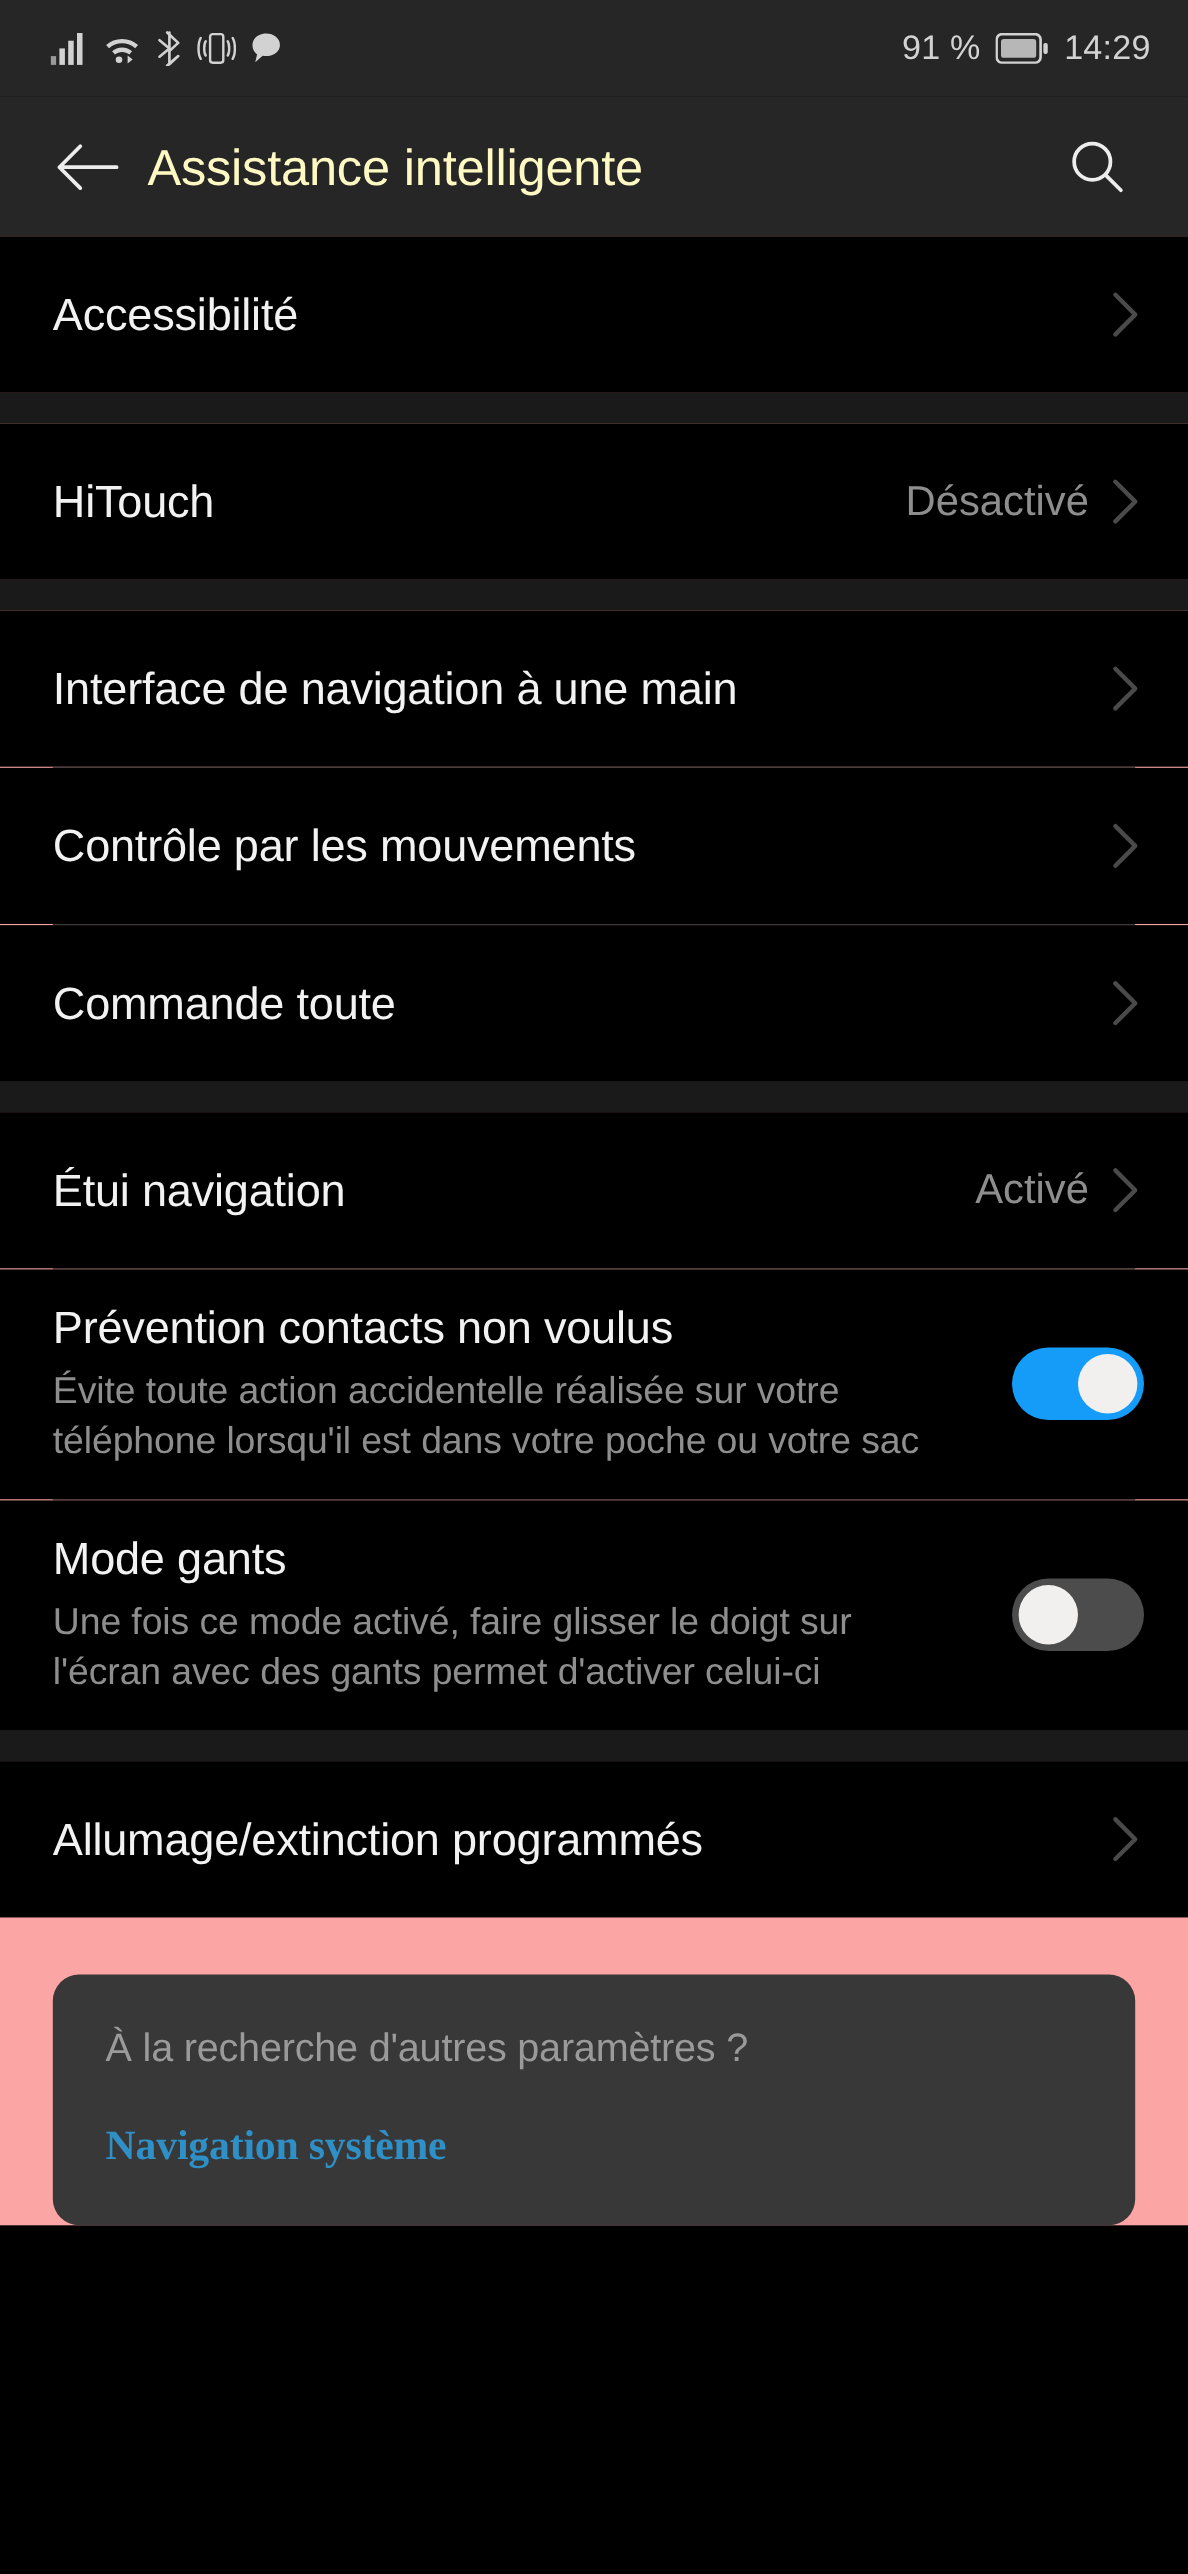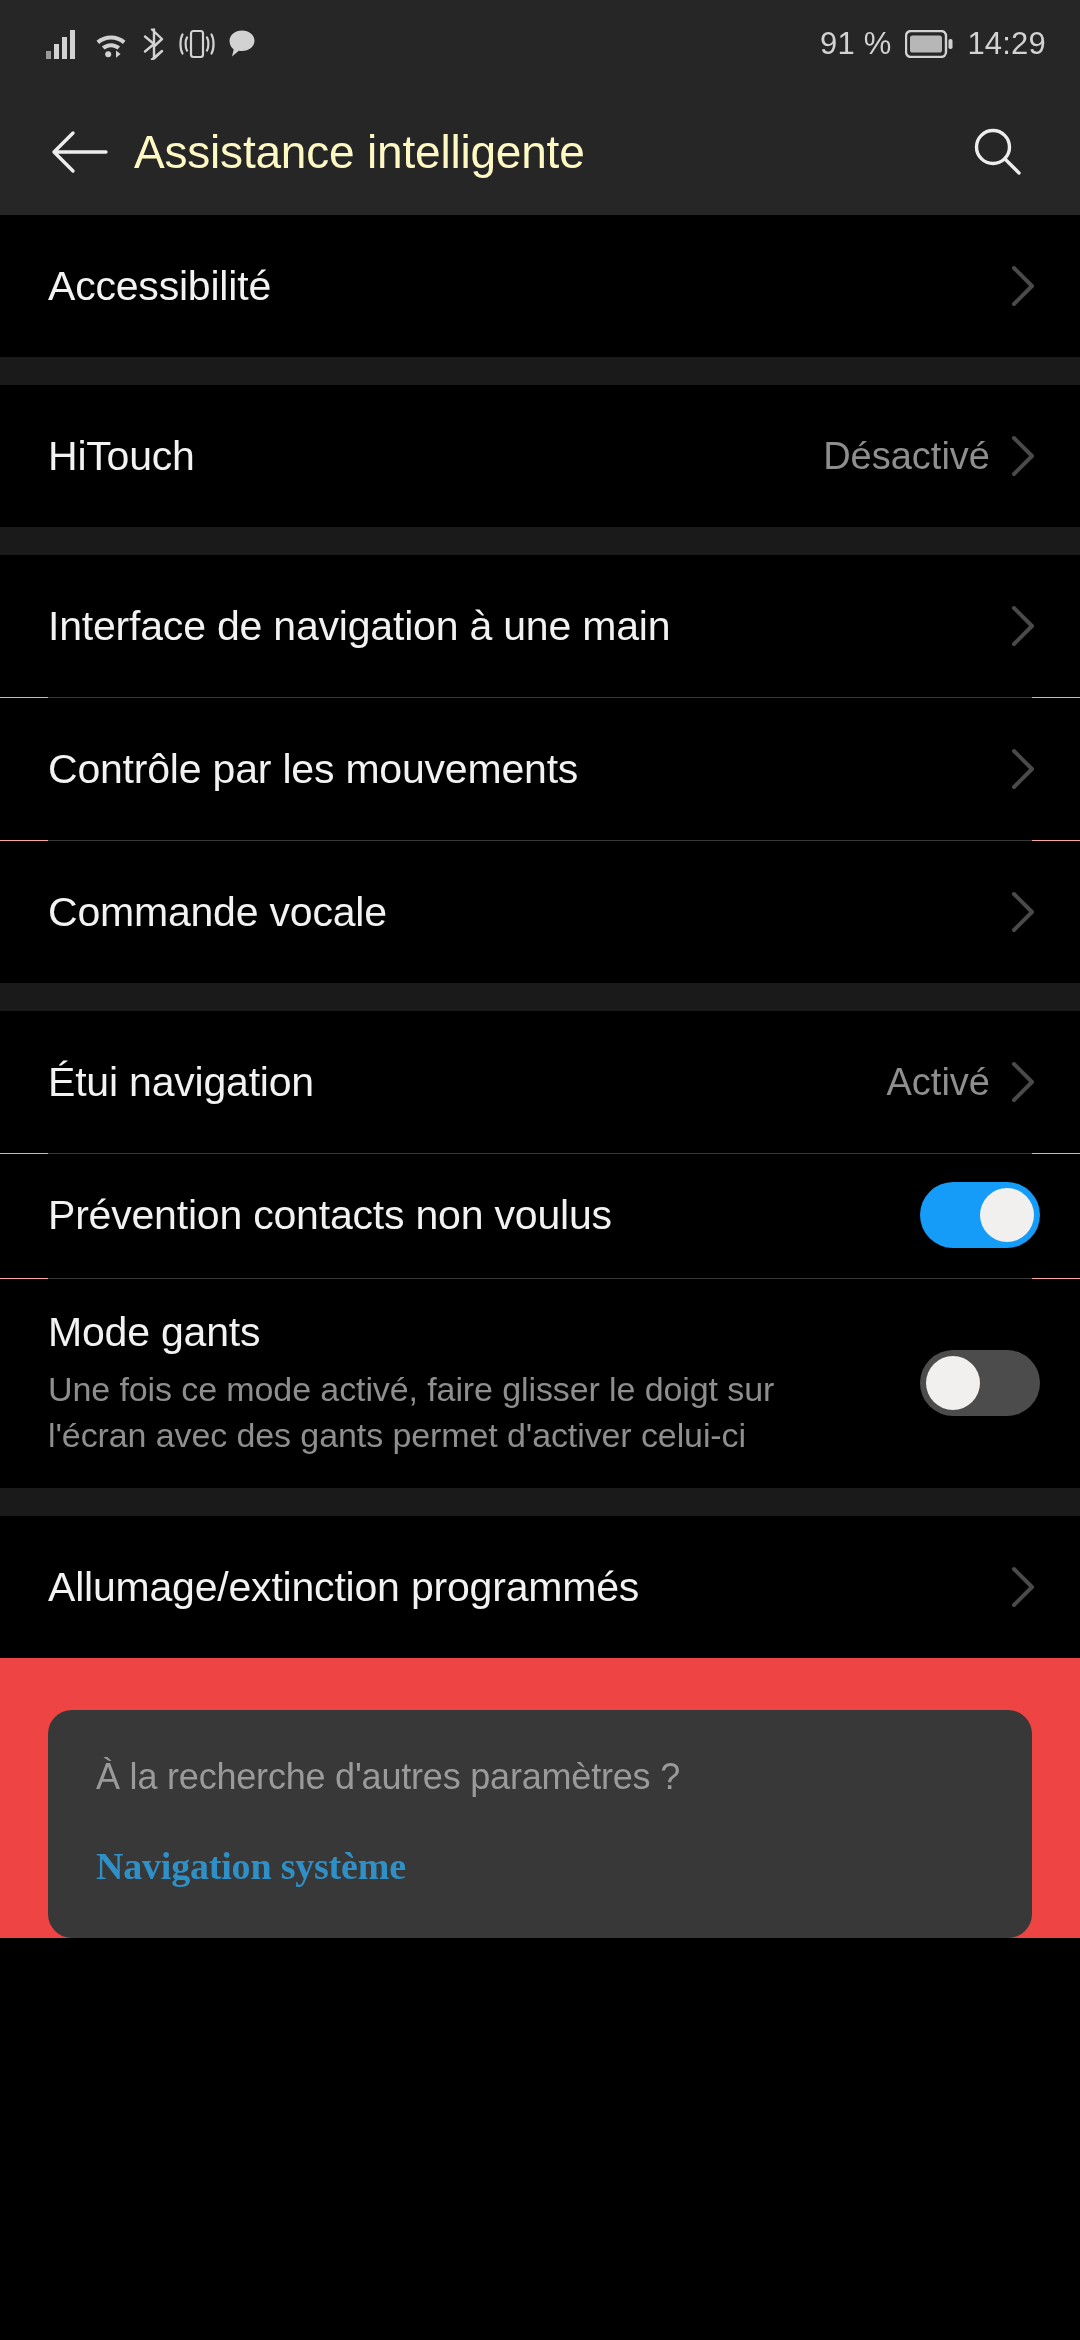--- a/index.html
+++ b/index.html
@@ -108,21 +108,21 @@
   .switch.off { background:#4c4c4c; }
   .knob {
     position:absolute; top:6px;
     width:54px; height:54px; border-radius:50%;
     background:#f2f0ef;
   }
   .switch.on  .knob { left:60px; }
   .switch.off .knob { left:6px; }
 
   
-  .card-wrap { padding:52px 48px 0 48px; background:#ef4444; }
+  .card-wrap { padding:52px 48px 0 48px; background:#fca5a5; }
   .card {
     background:#383838; border-radius:24px;
     padding:46px 48px 50px 48px;
   }
   .card-question {
     color:#9a9a9a; font-size:36px; letter-spacing:-.2px;
   }
   .card-link {
     color:#2e90c7; font-size:38px; font-weight:700;
     margin-top:46px; letter-spacing:-.2px; display:inline-block;
@@ -245,21 +245,21 @@
         </div>
         <div class="chev">
           <svg width="26" height="44" viewBox="0 0 26 44">
               <path d="M4 4l18 18-18 18" fill="none" stroke="#4a4a4a" stroke-width="4" stroke-linecap="round" stroke-linejoin="round"></path>
             </svg>
         </div>
       </div>
       <div class="divider"></div>
       <div class="row">
         <div class="row-texts">
-          <div class="row-title">Commande vocale</div>
+          <div class="row-title">Commande toute</div>
         </div>
         <div class="chev">
           <svg width="26" height="44" viewBox="0 0 26 44">
               <path d="M4 4l18 18-18 18" fill="none" stroke="#4a4a4a" stroke-width="4" stroke-linecap="round" stroke-linejoin="round"></path>
             </svg>
         </div>
       </div>
     </div>
     <div class="gap"></div>
 
@@ -273,20 +273,21 @@
           <svg width="26" height="44" viewBox="0 0 26 44">
               <path d="M4 4l18 18-18 18" fill="none" stroke="#4a4a4a" stroke-width="4" stroke-linecap="round" stroke-linejoin="round"></path>
             </svg>
         </div>
       </div>
       <div class="divider"></div>
 
       <div class="row tall">
         <div class="row-texts">
           <div class="row-title">Prévention contacts non voulus</div>
+          <div class="row-sub">Évite toute action accidentelle réalisée sur votre téléphone lorsqu'il est dans votre poche ou votre sac</div>
         </div>
         <div class="switch on">
           <div class="knob"></div>
         </div>
       </div>
       <div class="divider"></div>
 
       <div class="row tall">
         <div class="row-texts">
           <div class="row-title">Mode gants</div>

